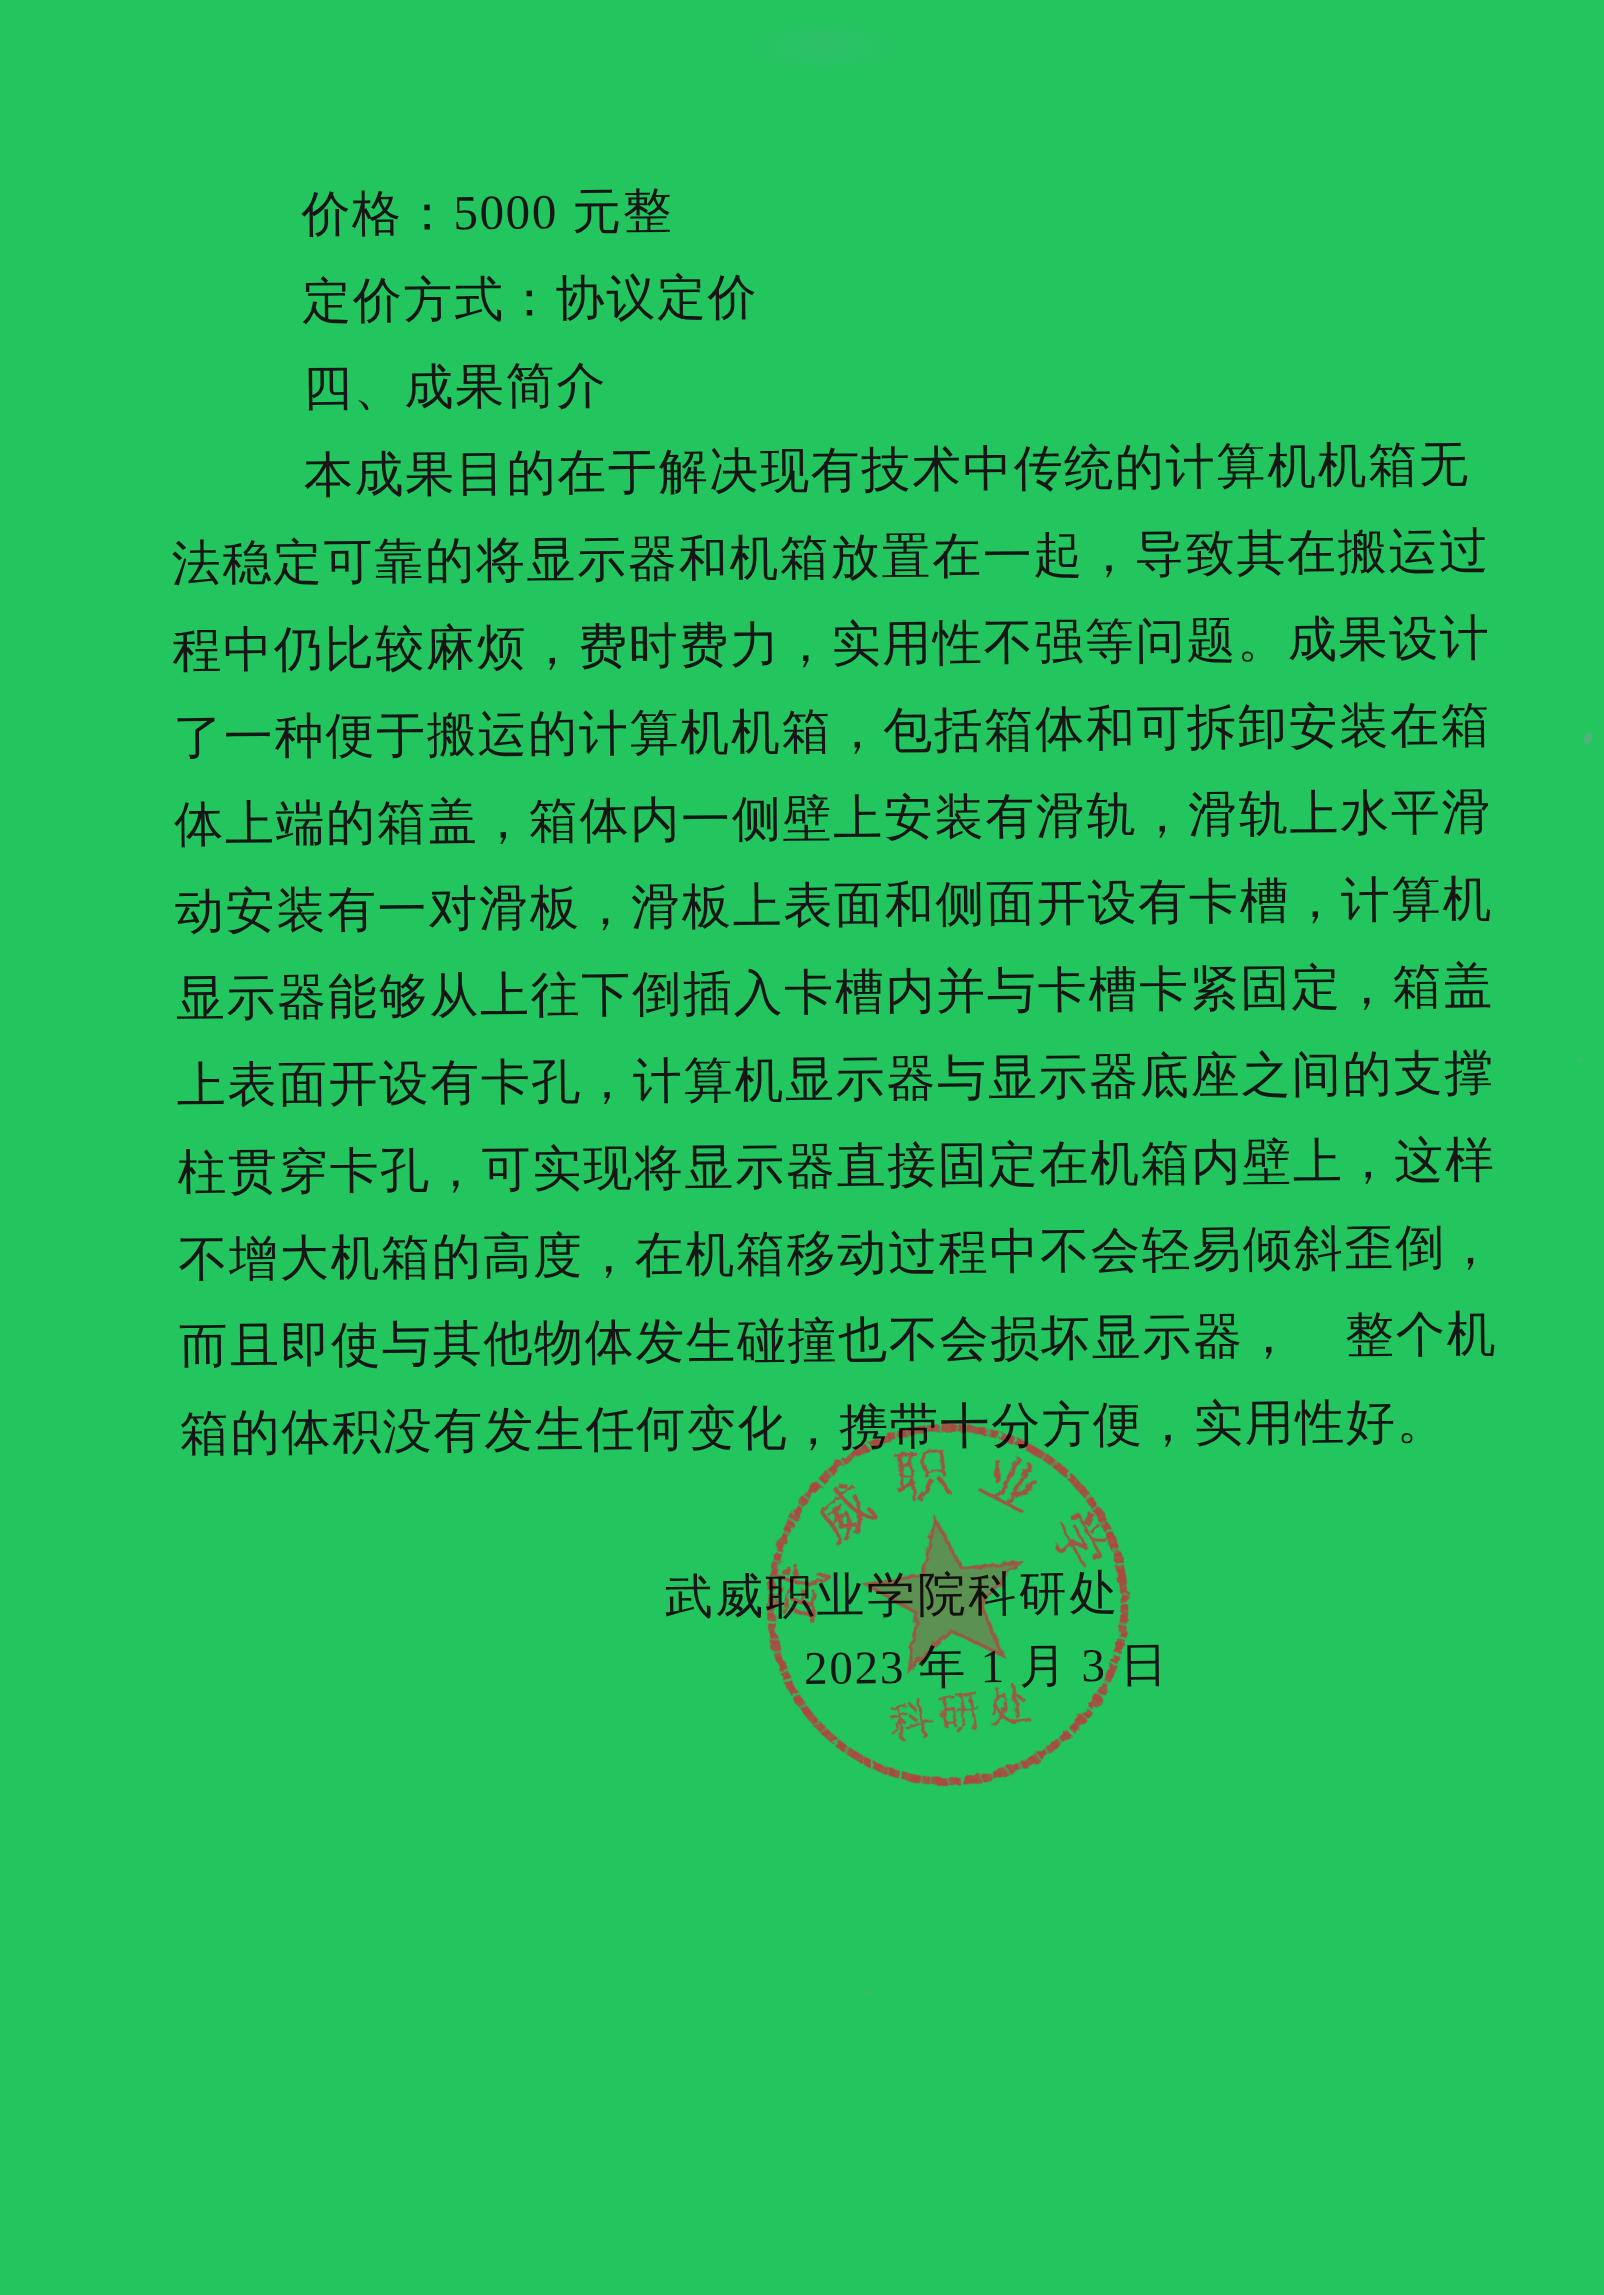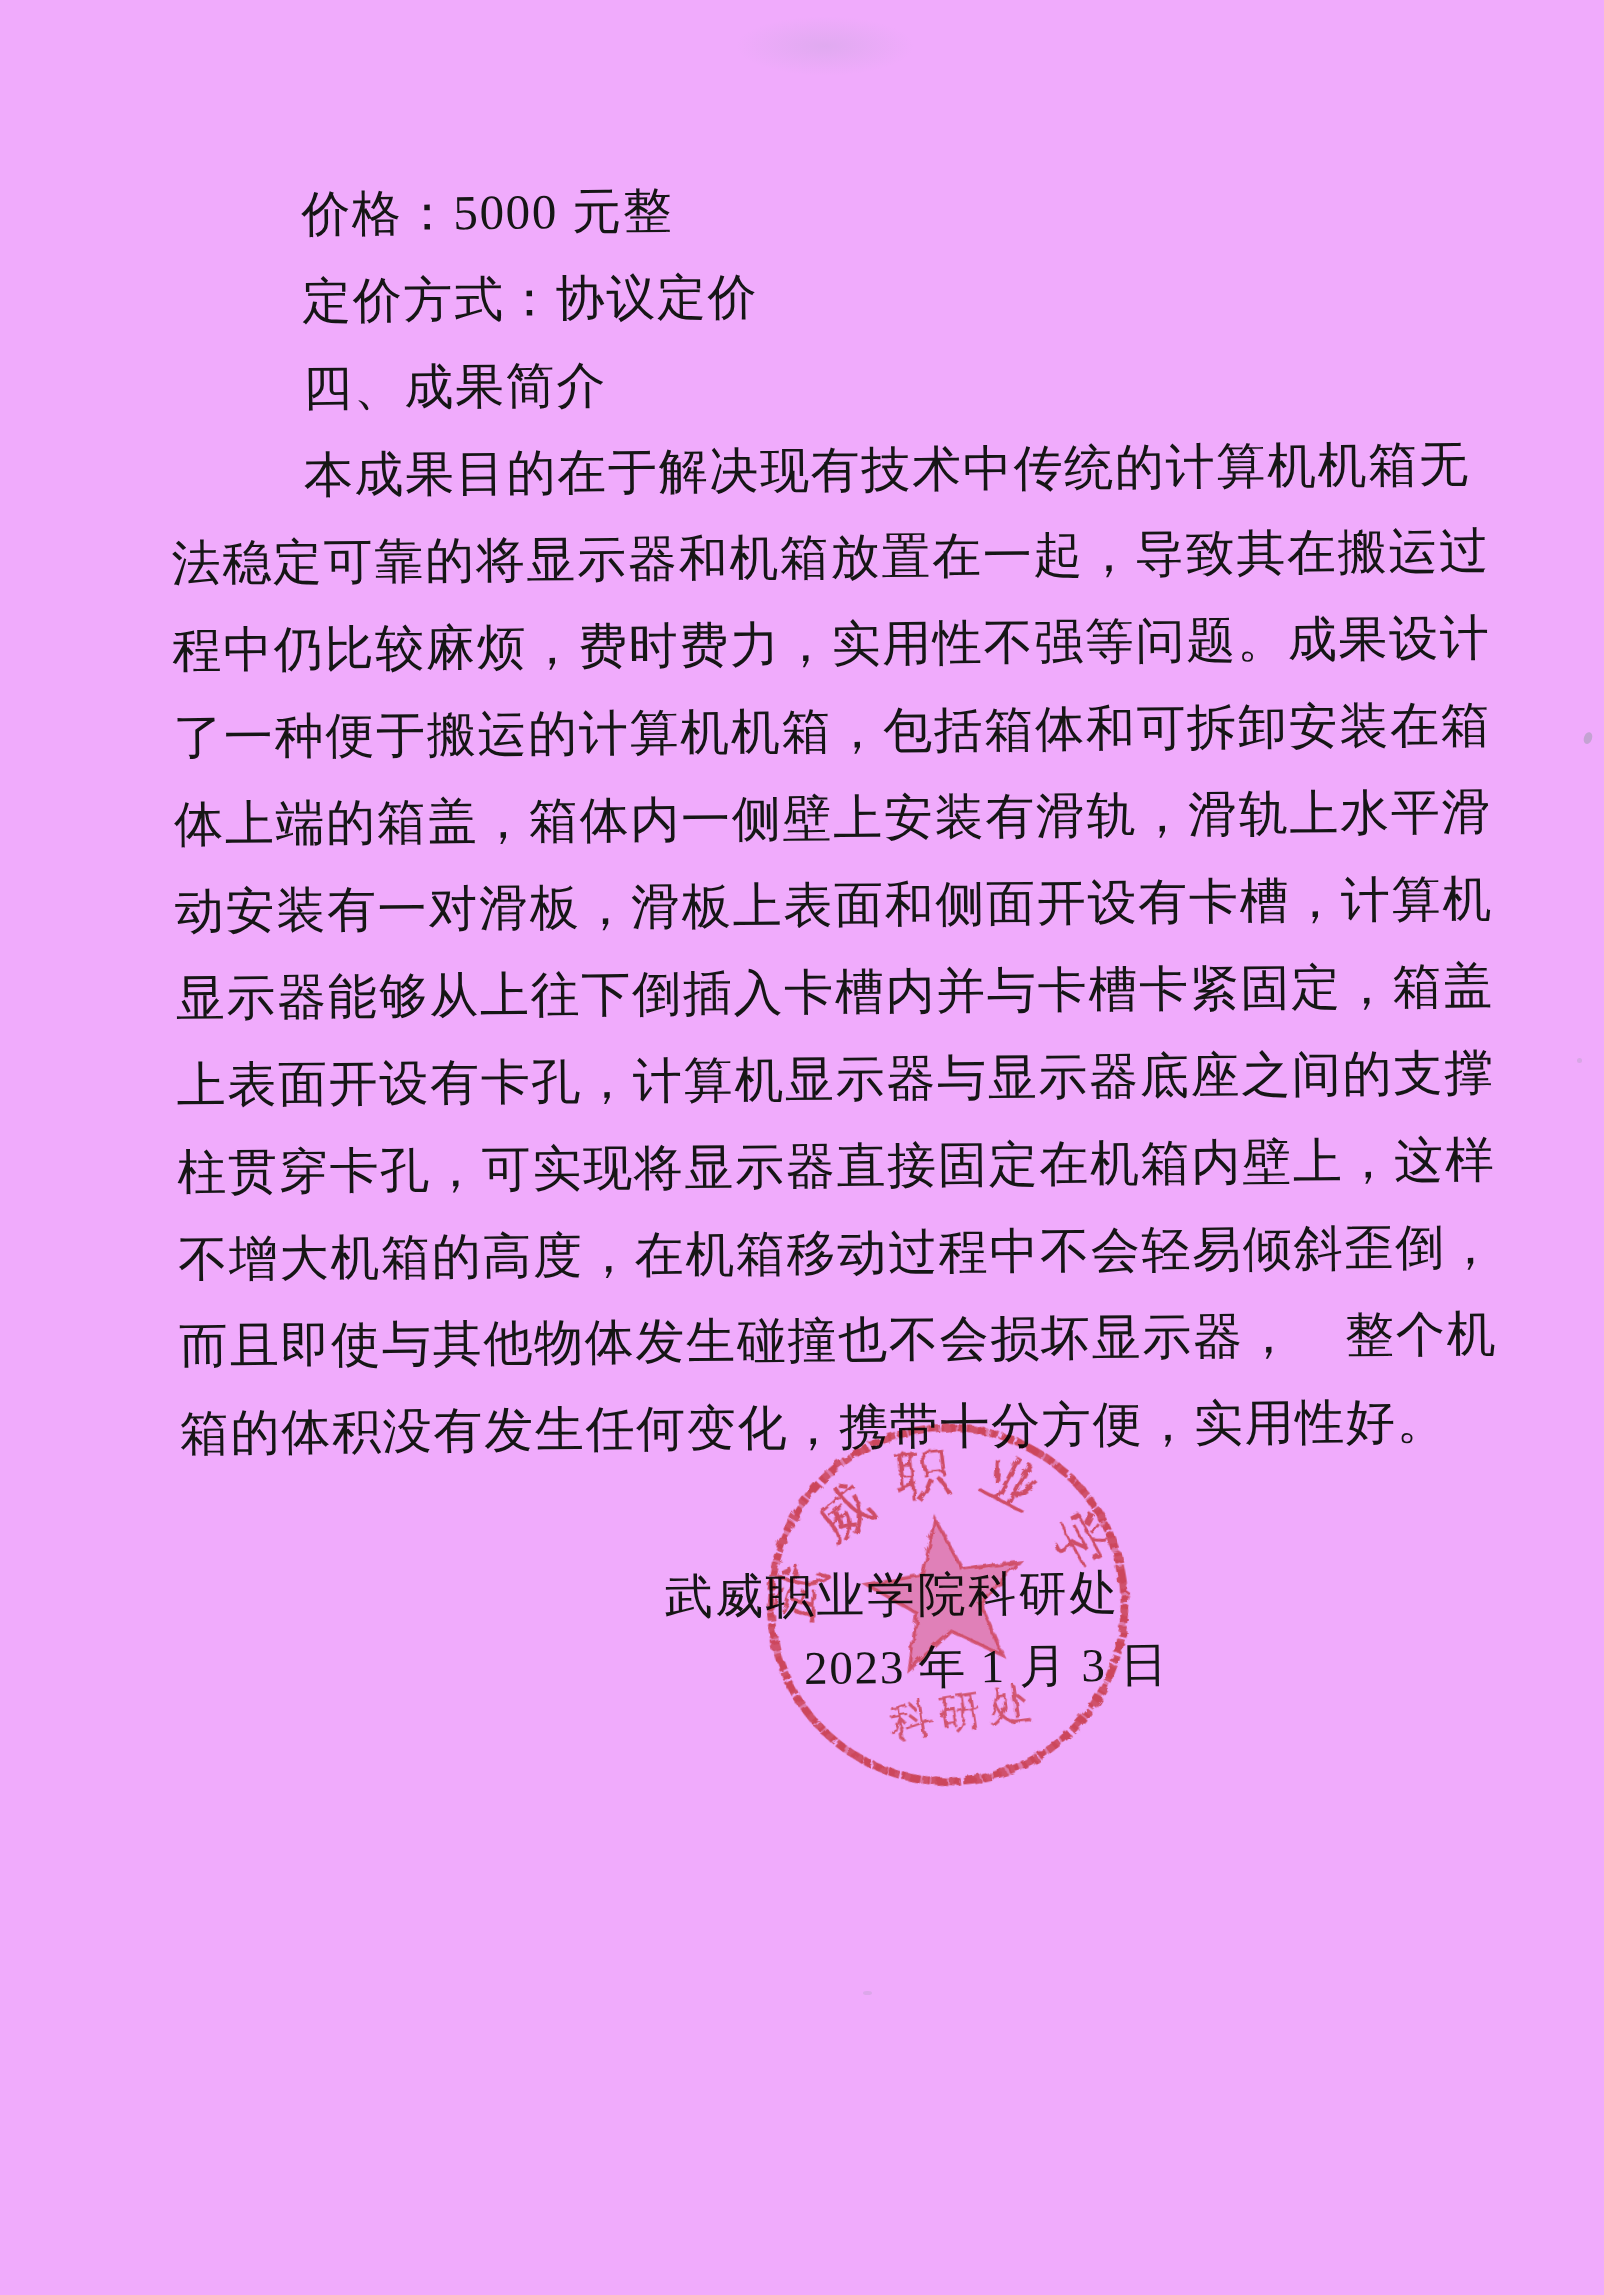--- a/index.html
+++ b/index.html
@@ -1,19 +1,19 @@
 <!DOCTYPE html>
 <html style="font-size:13.7px"><head>
 <meta charset="utf-8">
 <style>
   html,body{margin:0;padding:0;background:#e8e8e8;}
   .page{
     position:relative;
     width:1605px;height:2295px;
-    background:#f0abfc;
+    background:#22c55e;
     overflow:hidden;
     font-family:"Liberation Serif","DejaVu Serif",serif;
     color:#161616;
   }
   .content{
     position:absolute;inset:0;
     transform:rotate(-0.55deg);
     transform-origin:50% 40%;
   }
   .ln{

